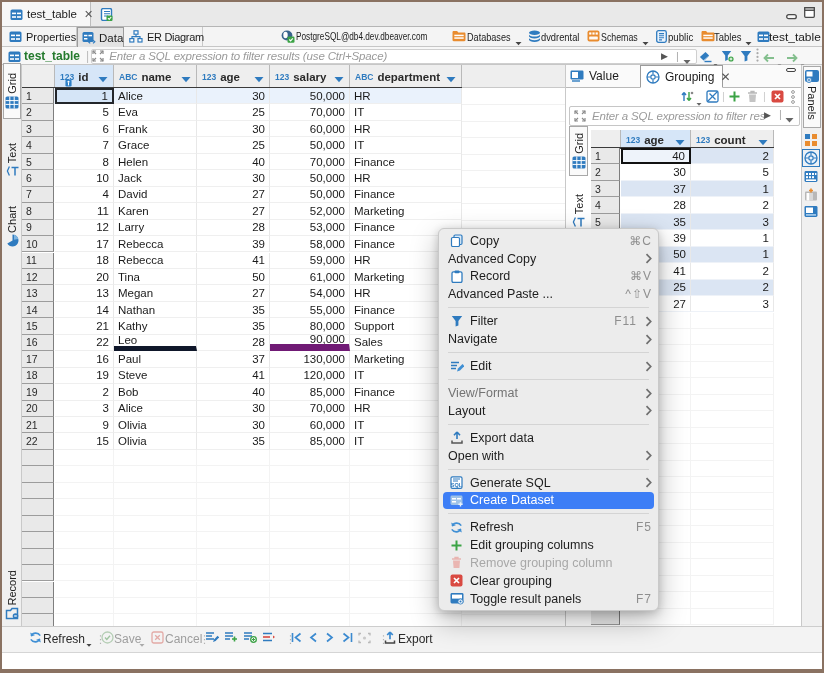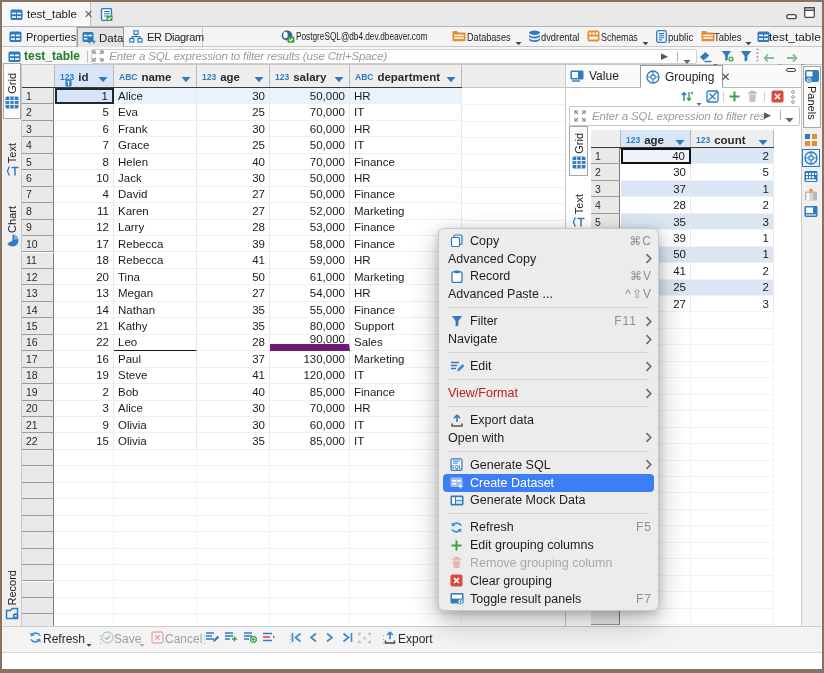--- a/index.html
+++ b/index.html
@@ -411,21 +411,21 @@
 <div class="rh" style="left:0px;top:253.30px;width:32px;height:16.45px">15</div>
 <div class="cell" style="left:33px;top:253.30px;width:59px;height:16.45px;justify-content:flex-end;border-bottom:1px solid #efefef">21</div>
 <div class="cell" style="left:92px;top:253.30px;width:83px;height:16.45px;justify-content:flex-start;border-bottom:1px solid #efefef">Kathy</div>
 <div class="cell" style="left:175px;top:253.30px;width:73px;height:16.45px;justify-content:flex-end;border-bottom:1px solid #efefef">35</div>
 <div class="cell" style="left:248px;top:253.30px;width:80px;height:16.45px;justify-content:flex-end;border-bottom:1px solid #efefef">80,000</div>
 <div class="cell" style="left:328px;top:253.30px;width:112px;height:16.45px;justify-content:flex-start;border-bottom:1px solid #efefef">Support</div>
 <div class="ab" style="left:440px;top:269.75px;width:104px;height:1px;background:#f1f1f1"></div>
 <div class="ab" style="left:0px;top:269.75px;width:440px;height:16.45px;background:#fff"></div>
 <div class="rh" style="left:0px;top:269.75px;width:32px;height:16.45px">16</div>
 <div class="cell" style="left:33px;top:269.75px;width:59px;height:16.45px;justify-content:flex-end;border-bottom:1px solid #efefef">22</div>
-<div class="cell" style="left:92px;top:269.75px;width:83px;height:16.45px;justify-content:flex-start;border-bottom:1px solid #0f172a">Leo</div>
+<div class="cell" style="left:92px;top:269.75px;width:83px;height:16.45px;justify-content:flex-start;border-bottom:5px solid #0f172a">Leo</div>
 <div class="cell" style="left:175px;top:269.75px;width:73px;height:16.45px;justify-content:flex-end;border-bottom:1px solid #efefef">28</div>
 <div class="cell" style="left:248px;top:269.75px;width:80px;height:16.45px;justify-content:flex-end;border-bottom:7px solid #701a75">90,000</div>
 <div class="cell" style="left:328px;top:269.75px;width:112px;height:16.45px;justify-content:flex-start;border-bottom:1px solid #efefef">Sales</div>
 <div class="ab" style="left:440px;top:286.20px;width:104px;height:1px;background:#f1f1f1"></div>
 <div class="ab" style="left:0px;top:286.20px;width:440px;height:16.45px;background:#fff"></div>
 <div class="rh" style="left:0px;top:286.20px;width:32px;height:16.45px">17</div>
 <div class="cell" style="left:33px;top:286.20px;width:59px;height:16.45px;justify-content:flex-end;border-bottom:1px solid #efefef">16</div>
 <div class="cell" style="left:92px;top:286.20px;width:83px;height:16.45px;justify-content:flex-start;border-bottom:1px solid #efefef">Paul</div>
 <div class="cell" style="left:175px;top:286.20px;width:73px;height:16.45px;justify-content:flex-end;border-bottom:1px solid #efefef">37</div>
 <div class="cell" style="left:248px;top:286.20px;width:80px;height:16.45px;justify-content:flex-end;border-bottom:1px solid #efefef">130,000</div>
@@ -951,22 +951,30 @@
         </svg>
       </span>
       <span>Edit</span>
       <span style="margin-left:auto;display:inline-flex">
         <svg width="7" height="11" viewBox="0 0 7 11">
           <path d="M1.5 1.2l4.2 4.3-4.2 4.3" stroke="#6f6f6f" stroke-width="1.7" fill="none"></path>
         </svg>
       </span>
     </div>
 <div class="msep"></div>
-<div class="menuitem" style="color:#b91c1c">
+<div class="menuitem" style="color:#737373">
       <span>View/Format</span>
+      <span style="margin-left:auto;display:inline-flex">
+        <svg width="7" height="11" viewBox="0 0 7 11">
+          <path d="M1.5 1.2l4.2 4.3-4.2 4.3" stroke="#6f6f6f" stroke-width="1.7" fill="none"></path>
+        </svg>
+      </span>
+    </div>
+<div class="menuitem" style="color:#1d1d1d">
+      <span>Layout</span>
       <span style="margin-left:auto;display:inline-flex">
         <svg width="7" height="11" viewBox="0 0 7 11">
           <path d="M1.5 1.2l4.2 4.3-4.2 4.3" stroke="#6f6f6f" stroke-width="1.7" fill="none"></path>
         </svg>
       </span>
     </div>
 <div class="msep"></div>
 <div class="menuitem" style="color:#1d1d1d">
       <span class="mico">
         <svg width="12" height="13" viewBox="0 0 12 13">
@@ -1004,31 +1012,20 @@
       <span class="mico">
         <svg width="14" height="13" viewBox="0 0 14 13">
           <rect x="0.5" y="1.5" width="12" height="9.5" rx="1.4" fill="#9ec2e8"></rect>
           <rect x="2" y="4" width="4" height="1.5" fill="#fff"></rect>
           <rect x="7" y="4" width="4" height="1.5" fill="#fff"></rect>
           <rect x="2" y="7" width="4" height="1.5" fill="#fff"></rect>
           <path d="M10.5 8.2v4.2M8.4 10.3h4.2" stroke="#e8f2fc" stroke-width="1.4"></path>
         </svg>
       </span>
       <span>Create Dataset</span>
-    </div>
-<div class="menuitem" style="color:#1d1d1d">
-      <span class="mico">
-        <svg width="14" height="13" viewBox="0 0 14 13">
-          <rect x="0.5" y="1.5" width="13" height="10" rx="1.4" fill="#2f7bbf"></rect>
-          <rect x="2" y="3.2" width="3" height="6.6" fill="#fff"></rect>
-          <rect x="6" y="3.2" width="6" height="2.8" fill="#fff" opacity="0.9"></rect>
-          <rect x="6" y="6.8" width="6" height="3" fill="#cfe3f2"></rect>
-        </svg>
-      </span>
-      <span>Generate Mock Data</span>
     </div>
 <div class="msep"></div>
 <div class="menuitem" style="color:#1d1d1d">
       <span class="mico">
         <svg width="13" height="13" viewBox="0 0 13 13">
           <g fill="none" stroke="#3f8fd4" stroke-width="1.6">
             <path d="M11.2 4.6A5.2 5.2 0 0 0 2.2 4.9"></path>
             <path d="M1.8 8.4A5.2 5.2 0 0 0 10.8 8.1"></path>
           </g>
           <path d="M1.2 1.6l1 4 3.6-1.4z" fill="#3f8fd4"></path>

